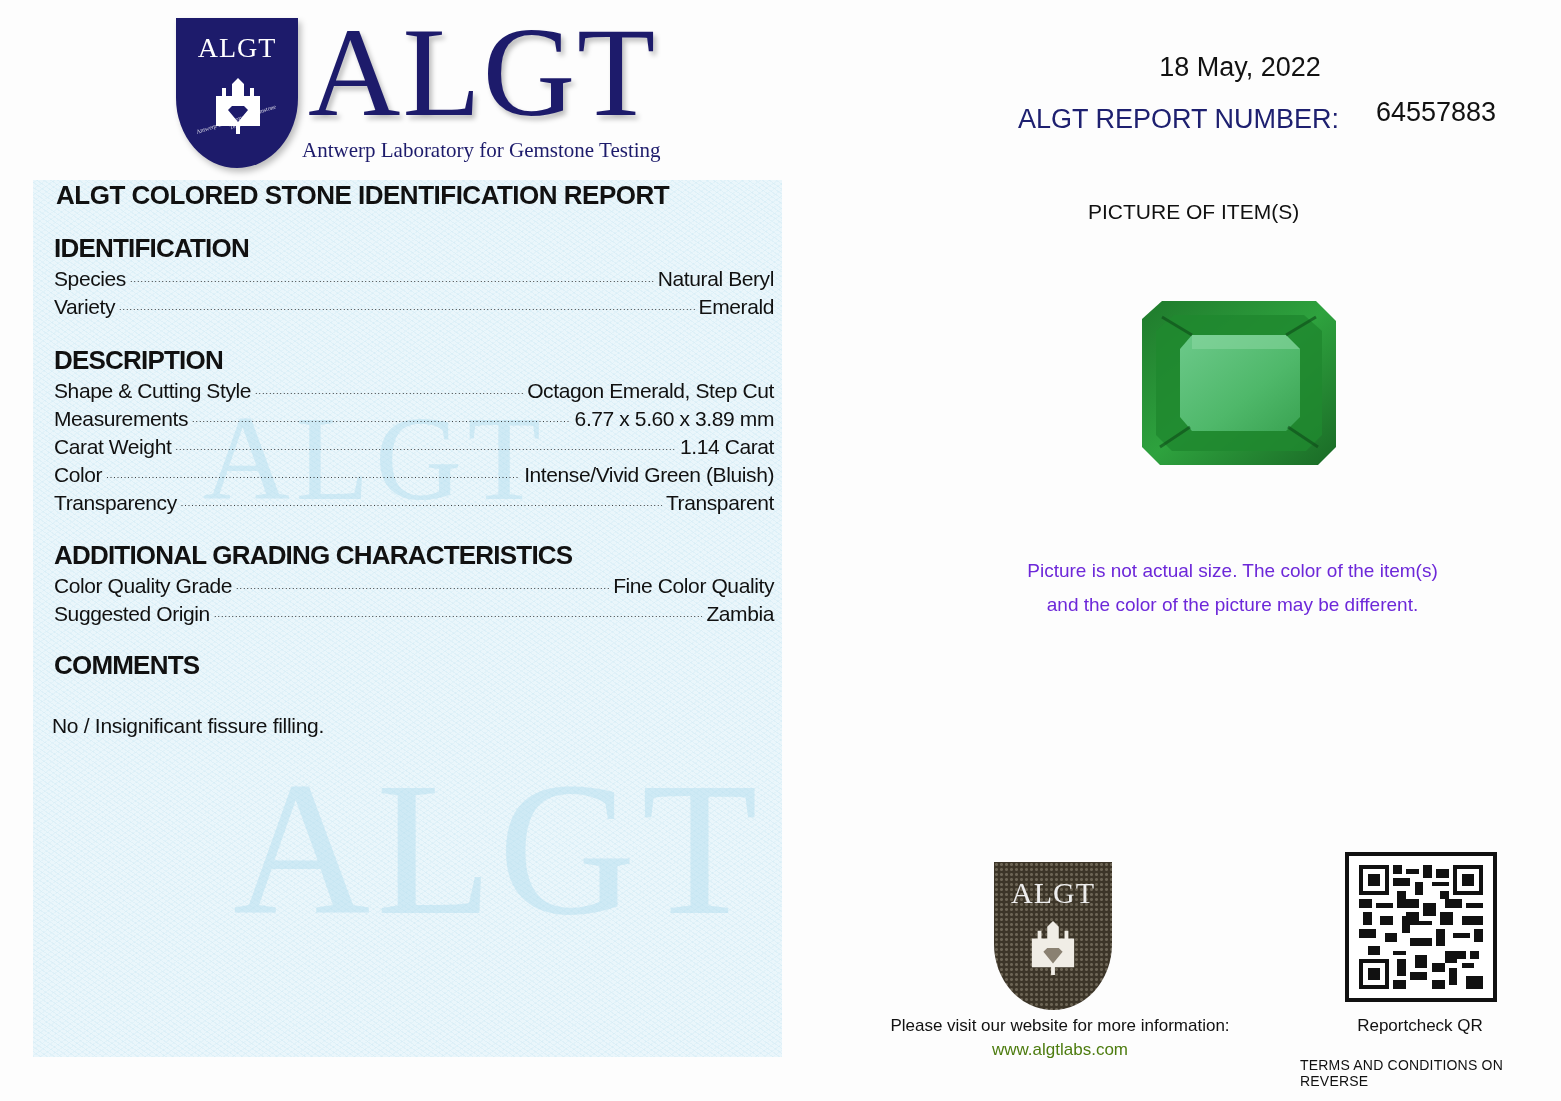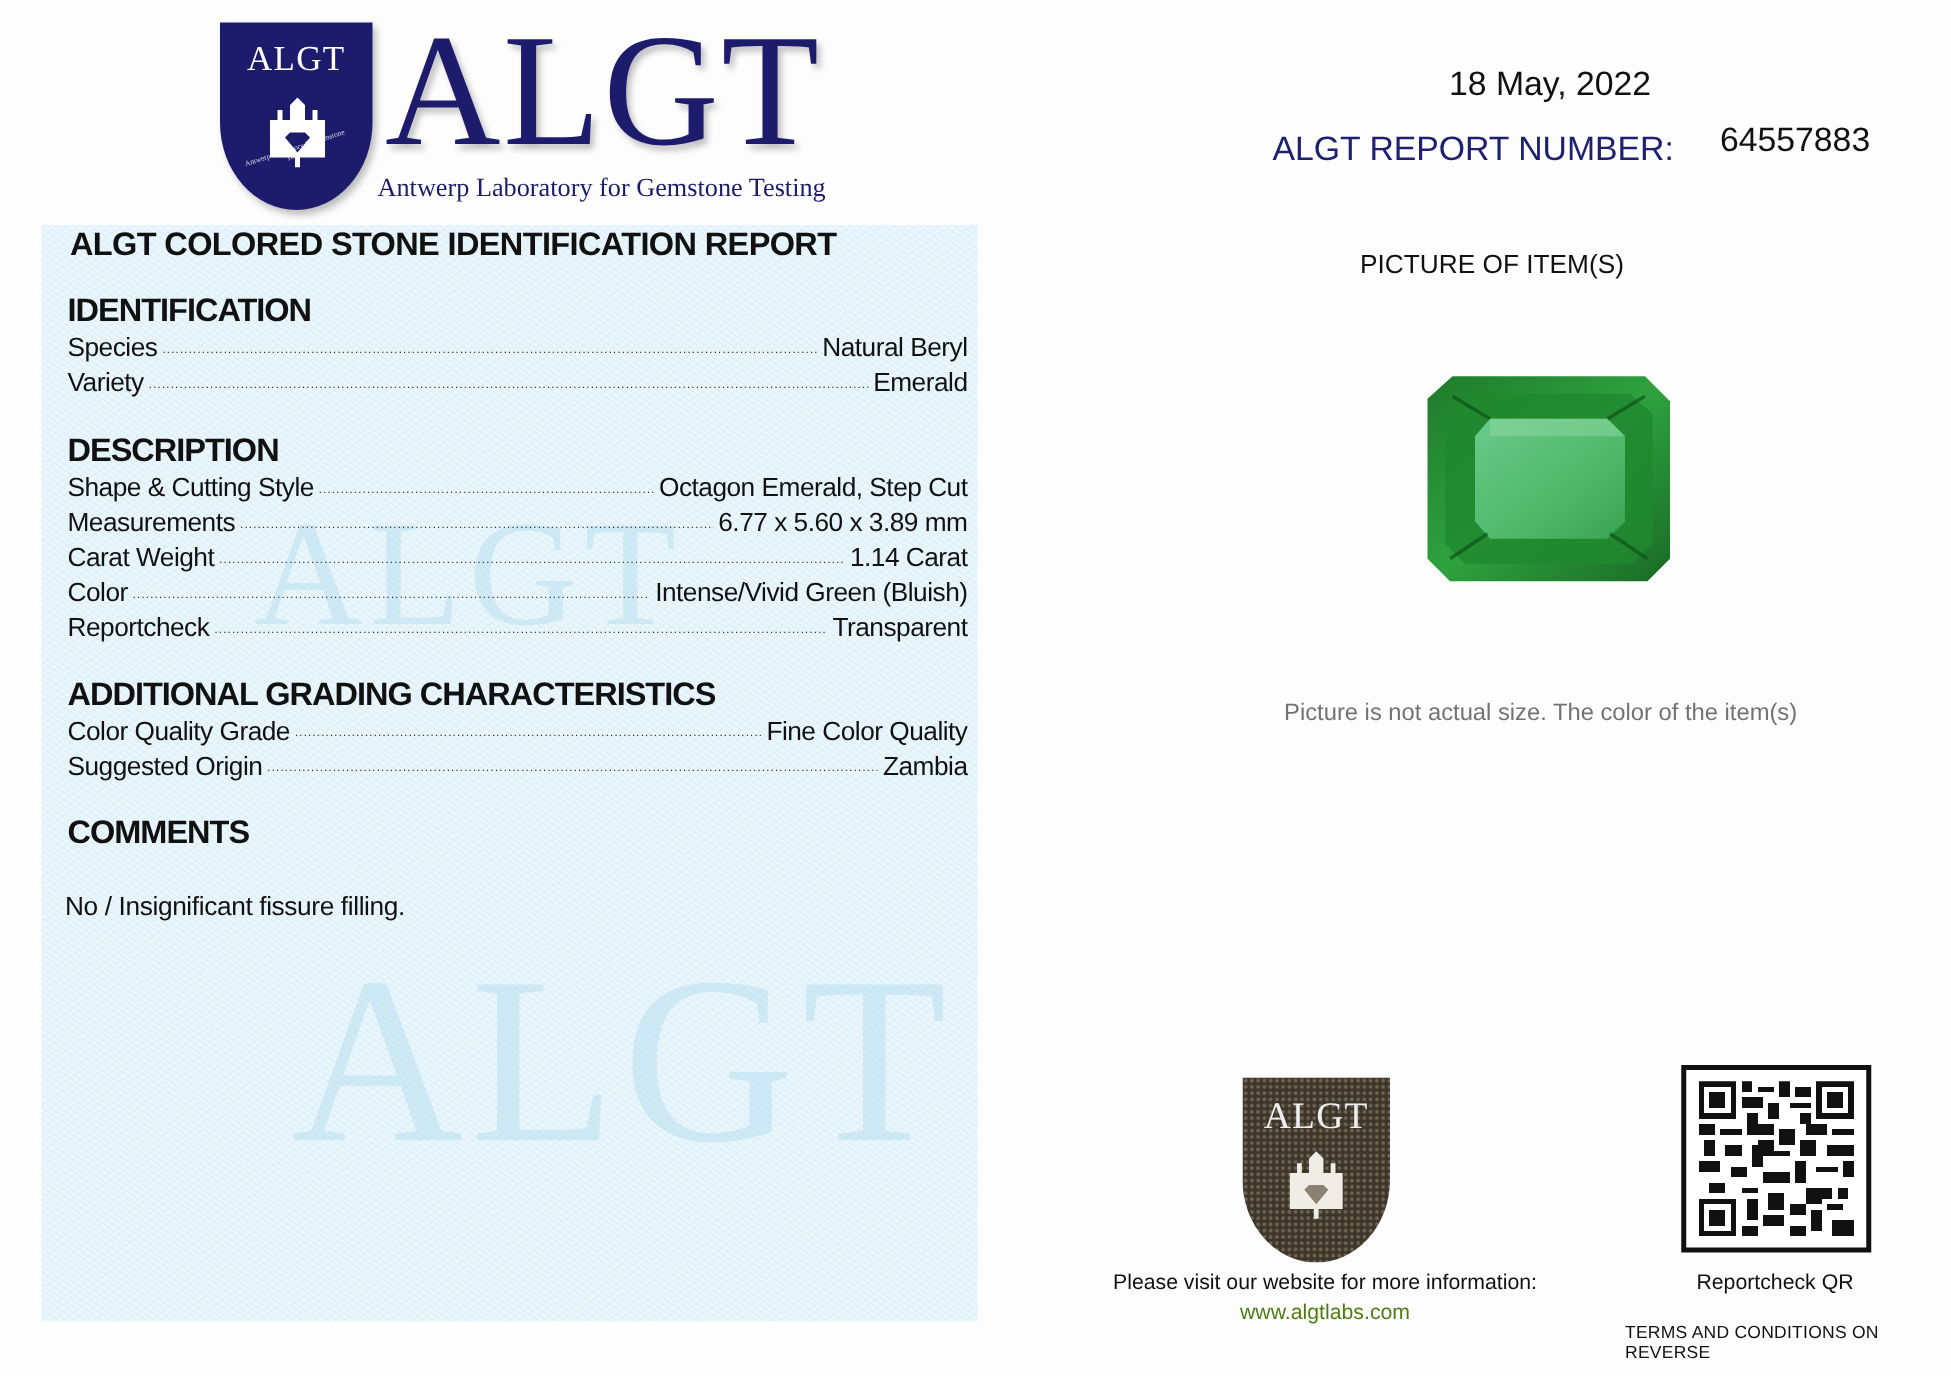--- a/index.html
+++ b/index.html
@@ -57,21 +57,21 @@
 
   
   .date { position: absolute; left: 1100px; top: 52px; width: 280px; text-align: center; font-size: 27px; }
   .report-num-label { position: absolute; left: 1018px; top: 104px; font-size: 27px; color: #1e2070; }
   .report-num-value { position: absolute; left: 1376px; top: 97px; font-size: 27px; color: #111; }
   .pic-title { position: absolute; left: 1088px; top: 200px; width: 310px; text-align: left; font-size: 21px; }
 
   .gem { position: absolute; left: 1140px; top: 297px; width: 198px; height: 170px; }
 
   .disclaimer { position: absolute; left: 960px; top: 554px; width: 545px; text-align: center;
-    font-size: 19px; line-height: 34px; color: #737373; }
+    font-size: 19px; line-height: 34px; color: #6d28d9; }
 
   .seal {
     position: absolute; left: 994px; top: 862px; width: 118px; height: 148px;
     background-color: #3c3528;
     background-image:
       radial-gradient(circle at 50% 50%, rgba(200,190,170,0.35) 1px, transparent 2px);
     background-size: 5px 5px;
     border-radius: 0 0 59px 59px / 0 0 66px 66px;
   }
   .seal-text { position: absolute; left: 0; right: 0; top: 14px; text-align: center;
@@ -136,21 +136,21 @@
   <span class="label">Carat Weight</span>
   <span class="dots"></span>
   <span class="value">1.14 Carat</span>
 </div>
 <div class="row" style="top:462px">
   <span class="label">Color</span>
   <span class="dots"></span>
   <span class="value">Intense/Vivid Green (Bluish)</span>
 </div>
 <div class="row" style="top:490px">
-  <span class="label">Reportcheck</span>
+  <span class="label">Transparency</span>
   <span class="dots"></span>
   <span class="value">Transparent</span>
 </div>
 
 <div class="section-head" style="top:540px">ADDITIONAL GRADING CHARACTERISTICS</div>
 <div class="row" style="top:573px">
   <span class="label">Color Quality Grade</span>
   <span class="dots"></span>
   <span class="value">Fine Color Quality</span>
 </div>
@@ -183,20 +183,21 @@
   </defs>
   <polygon points="22,4 176,4 196,24 196,150 178,168 20,168 2,150 2,22" fill="url(#gOuter)"></polygon>
   <polygon points="34,18 164,18 182,34 182,138 166,154 32,154 16,138 16,34" fill="#20882f" opacity="0.85"></polygon>
   <polygon points="52,38 146,38 160,52 160,120 146,134 52,134 40,120 40,52" fill="url(#gTable)"></polygon>
   <polygon points="52,38 146,38 160,52 52,52" fill="#8fd9a5" opacity="0.5"></polygon>
   <path d="M20,150 L50,130 M178,150 L148,130 M22,20 L52,38 M176,20 L146,38" stroke="#0d4a18" stroke-width="3" opacity="0.6"></path>
 </svg>
 
 <div class="disclaimer">
   <div>Picture is not actual size. The color of the item(s)</div>
+  <div>and the color of the picture may be different.</div>
 </div>
 
 <div class="seal">
   <div class="seal-text">ALGT</div>
   <svg class="seal-castle" viewBox="0 0 52 56">
     <path d="M4 18 h6 v-8 h4 v8 h6 v-12 l6 -6 l6 6 v12 h6 v-8 h4 v8 h6 v30 h-20 v8 h-4 v-8 h-20 z" fill="#f0ede6"></path>
     <path d="M16 32 h20 l-10 12 z M16 32 l4 -4 h12 l4 4" fill="#8a8172"></path>
   </svg>
 </div>
 <div class="website-label">Please visit our website for more information:</div>

